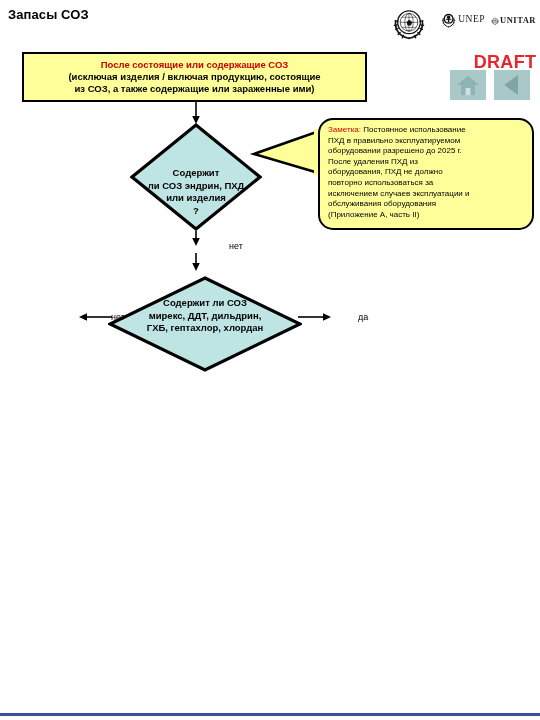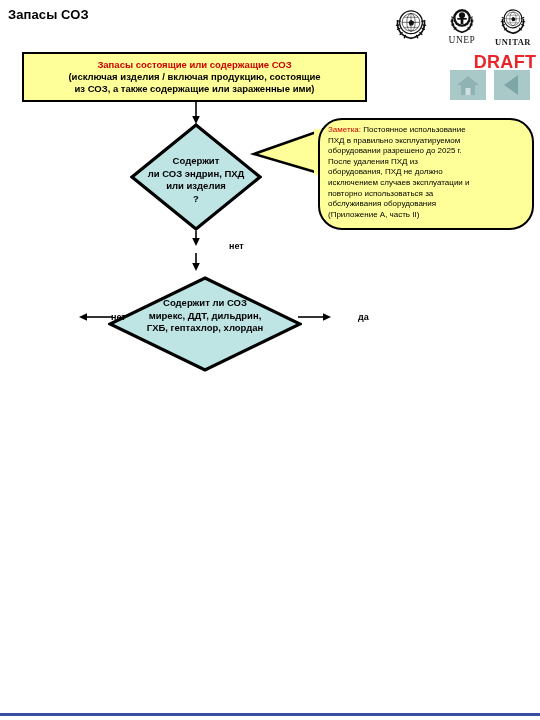--- a/index.html
+++ b/index.html
@@ -37,21 +37,21 @@
     top: 3px;
     width: 148px;
     height: 44px;
     display: flex;
     align-items: flex-start;
     justify-content: space-between;
   }
   .logo-cell {
     width: 46px;
     display: flex;
-    flex-direction: column;
+    flex-direction: row;
     align-items: center;
   }
   .logo-cap {
     font-size: 9.5px;
     font-family: "Liberation Serif", serif;
     letter-spacing: 0.5px;
     color: #1a1a1a;
     margin-top: -2px;
   }
   .logo-cap.bold { font-family: Liberation Serif, serif; font-weight: bold; font-size: 8.5px; }
@@ -118,40 +118,40 @@
     width: 100%;
     text-align: center;
     font-size: 9.5px;
     line-height: 12.5px;
     font-weight: bold;
     color: #000000;
     white-space: nowrap;
   }
 
   #decision-pcb { left: 130px; top: 123px; width: 132px; height: 108px; }
-  #decision-pcb .diamond-text { top: 32px; }
+  #decision-pcb .diamond-text { top: 44px; }
 
   #decision-aldrin { left: 108px; top: 276px; width: 194px; height: 96px; }
   #decision-aldrin .diamond-text { top: 21px; }
 
   
   #pcb-note {
     position: absolute;
     left: 318px;
     top: 118px;
     width: 216px;
     height: 112px;
   }
   #pcb-note .note-body {
     position: absolute;
     left: 0; top: 0;
     width: 216px; height: 112px;
     background: #ffff99;
     border: 2px solid #000000;
-    border-radius: 24px;
+    border-radius: 15px;
     box-sizing: border-box;
     padding: 5px 7px 4px 8px;
   }
   #pcb-note .n-line {
     font-size: 8px;
     line-height: 10.6px;
     color: #000000;
     white-space: nowrap;
   }
   #pcb-note .n-line.red { color: #cc0000; }
@@ -168,21 +168,21 @@
   
   .conn { position: absolute; }
   #conn-box-to-pcb { left: 190px; top: 102px; width: 12px; height: 23px; }
   #conn-pcb-to-aldrin { left: 190px; top: 231px; width: 12px; height: 41px; }
   #conn-aldrin-left { left: 78px; top: 311px; width: 34px; height: 12px; }
   #conn-aldrin-right { left: 298px; top: 311px; width: 34px; height: 12px; }
 
   .edge-label {
     position: absolute;
     font-size: 9px;
-    font-weight: bold;
+    font-weight: normal;
     color: #000000;
     white-space: nowrap;
     padding-left: 47px;
   }
   #label-net-mid { left: 182px; top: 241px; }
   #label-net-left { left: 64px; top: 312px; }
   #label-da-right { left: 311px; top: 312px; }
 
   
   #footer-rule {
@@ -264,21 +264,21 @@
   </svg>
 </div>
 
 <div class="navbtn" id="back-button">
   <svg width="22" height="24" viewBox="0 0 22 24">
     <path d="M17 2 L17 22 L3 12 Z" fill="#7fa6a6"></path>
   </svg>
 </div>
 
 <div id="stockpiles-box">
-  <div class="bx-line red">Запасы состоящие или содержащие СОЗ</div>
+  <div class="bx-line red">После состоящие или содержащие СОЗ</div>
   <div class="bx-line">(исключая изделия / включая продукцию, состоящие</div>
   <div class="bx-line">из СОЗ, а также содержащие или зараженные ими)</div>
 </div>
 
 <svg class="conn" id="conn-box-to-pcb" viewBox="0 0 12 23">
   <line x1="6" y1="0" x2="6" y2="16" stroke="#000" stroke-width="1.6"></line>
   <path d="M6 22 L2.2 14 L9.8 14 Z" fill="#000"></path>
 </svg>
 
 <div class="diamond-wrap" id="decision-pcb">
@@ -297,22 +297,22 @@
   <svg id="note-tail" viewBox="0 0 70 48">
     <polygon points="68,2 68,46 0,26" fill="#ffff99" stroke="#000" stroke-width="2.6" stroke-linejoin="miter"></polygon>
     <rect x="60" y="1" width="12" height="46" fill="#ffff99"></rect>
   </svg>
   <div class="note-body">
     <div class="n-line red"><span>Заметка:</span><span class="nblack"> Постоянное использование</span></div>
     <div class="n-line">ПХД в правильно эксплуатируемом</div>
     <div class="n-line">оборудовании разрешено до 2025 г.</div>
     <div class="n-line">После удаления ПХД из</div>
     <div class="n-line">оборудования,  ПХД не должно</div>
+    <div class="n-line">повторно использоваться за</div>
     <div class="n-line">исключением случаев эксплуатации и</div>
-    <div class="n-line">повторно использоваться за</div>
     <div class="n-line">обслуживания оборудования</div>
     <div class="n-line">(Приложение А, часть II)</div>
   </div>
 </div>
 
 <svg class="conn" id="conn-pcb-to-aldrin" viewBox="0 0 12 41">
   <line x1="6" y1="0" x2="6" y2="9" stroke="#000" stroke-width="1.6"></line>
   <path d="M6 15 L2.2 7 L9.8 7 Z" fill="#000"></path>
   <line x1="6" y1="22" x2="6" y2="33" stroke="#000" stroke-width="1.6"></line>
   <path d="M6 40 L2.2 32 L9.8 32 Z" fill="#000"></path>

